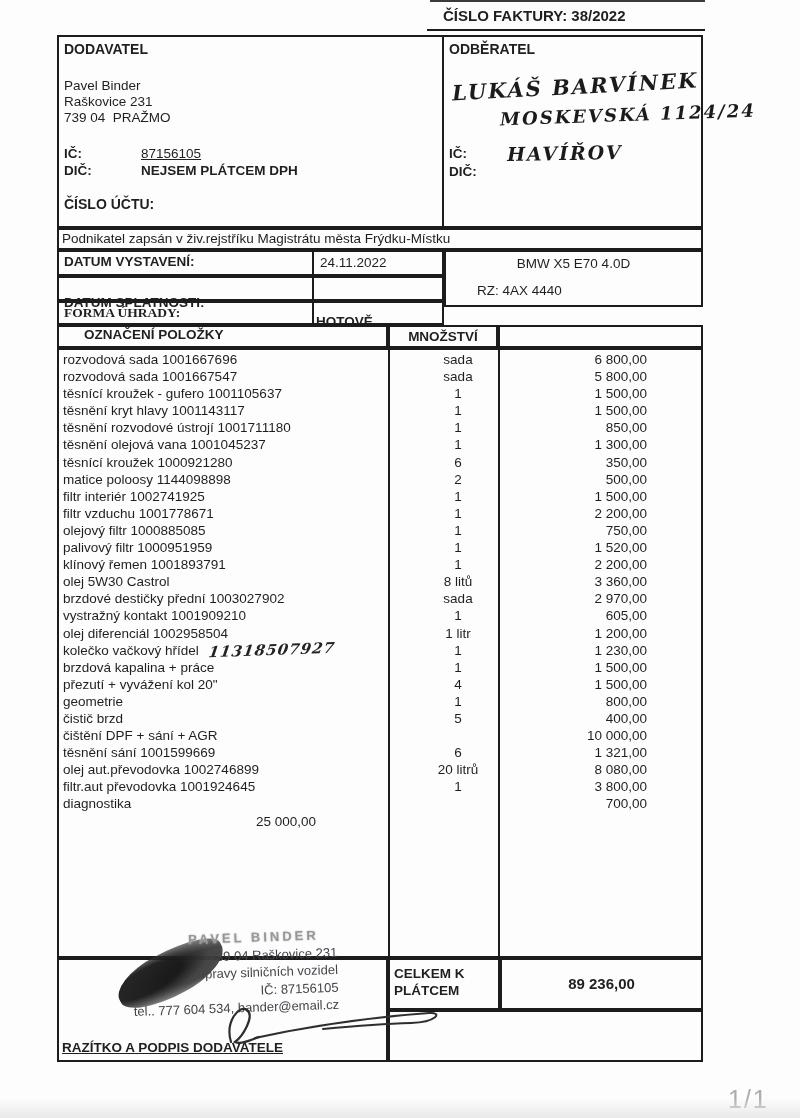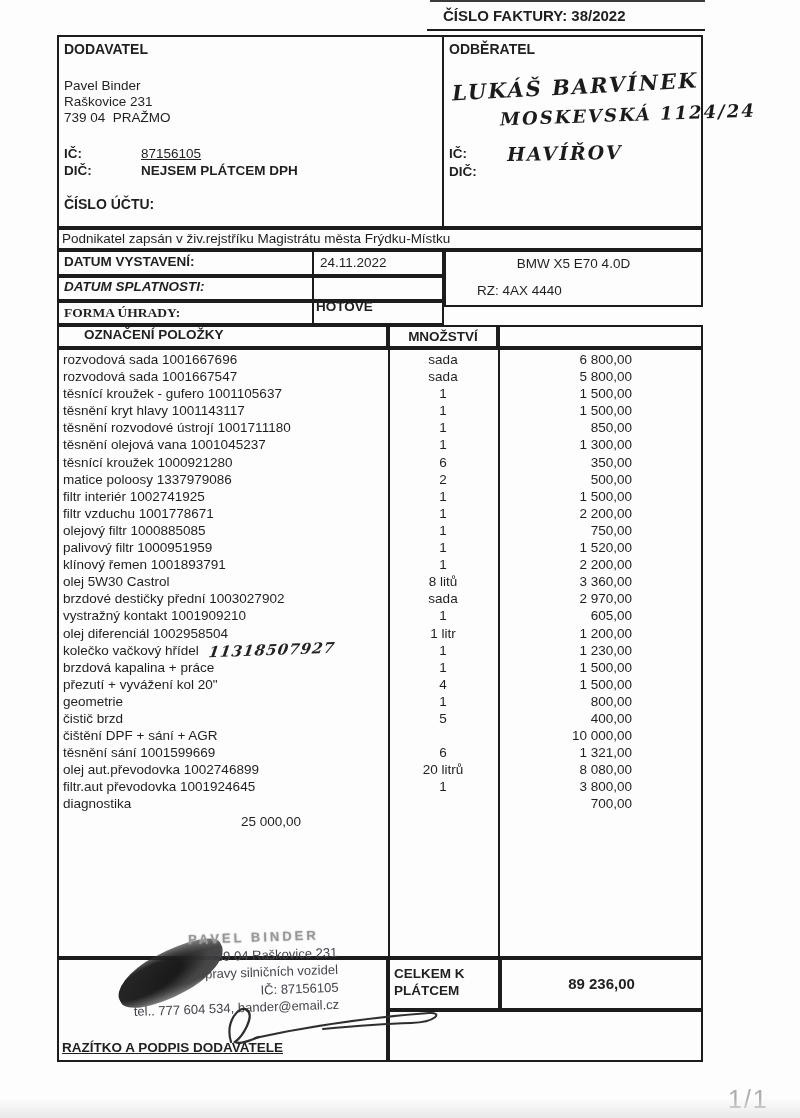--- a/index.html
+++ b/index.html
@@ -23,21 +23,21 @@
   }
   .hand-inline {
     font-family:"DejaVu Serif", serif; font-style:italic; font-weight:700;
     display:inline-block; transform:skewX(-10deg) rotate(-2deg);
     font-size:15px; letter-spacing:1px; color:#232323; margin-left:10px;
   }
   
   #rows { position:absolute; left:57px; top:351px; width:702px; }
   .row { display:flex; height:17.1px; line-height:17.1px; font-size:13.5px; }
   .row .c-name { width:331px; padding-left:6px; white-space:nowrap; overflow:hidden; }
-  .row .c-qty  { width:110px; text-align:center; }
+  .row .c-qty  { width:110px; text-align:center;margin-left:15px; }
   .row .c-price{ width:205px; text-align:right; padding-right:71px; }
   
   #stamp {
     position:absolute; left:100px; top:930px; width:238px;
     transform:rotate(-2deg); text-align:right;
     color:#44444c; font-size:13px; line-height:17.5px;
   }
   #stamp .faded {
     color:#979797; font-weight:700; letter-spacing:3px;
     text-shadow:0 0 2px #bdbdbd; padding-right:18px;
@@ -92,24 +92,24 @@
   <div class="bx" style="left:57px; top:228px; width:646px; height:22px;"></div>
   <div class="abs t135" style="left:62px; top:231px;">Podnikatel zapsán v živ.rejstříku Magistrátu města Frýdku-Místku</div>
 
   <div class="bx" style="left:57px; top:250px; width:387px; height:26px;"></div>
   <div class="bx" style="left:57px; top:276px; width:387px; height:25px;"></div>
   <div class="bx" style="left:57px; top:301px; width:387px; height:24px;"></div>
   <div class="vl" style="left:312px; top:250px; height:75px;"></div>
 
   <div class="abs b t135" style="left:64px; top:242px;margin-top:12px;">DATUM VYSTAVENÍ:</div>
   <div class="abs t135" style="left:320px; top:255px;">24.11.2022</div>
-  <div class="abs b t135" style="left:64px; top:279px;font-style:italic;">DATUM SPLATNOSTI:</div>
+  <div class="abs b t135" style="left:64px; top:295px;">DATUM SPLATNOSTI:</div>
   <div class="abs t135" style="left:320px; top:281px;"></div>
   <div class="abs b t135" style="left:64px; top:305px;font-family:Liberation Serif, serif;">FORMA ÚHRADY:</div>
-  <div class="abs b t135" style="left:316px; top:299px;">HOTOVĚ</div>
+  <div class="abs b t135" style="left:316px; top:314px;">HOTOVĚ</div>
 
   <div class="bx" style="left:444px; top:250px; width:259px; height:57px;"></div>
   <div class="abs t135" style="left:444px; top:256px; width:259px; text-align:center;">BMW X5 E70 4.0D</div>
   <div class="abs t135" style="left:477px; top:283px;">RZ: 4AX 4440</div>
 
   <div class="bx" style="left:57px;  top:325px; width:331px; height:23px;"></div>
   <div class="bx" style="left:388px; top:325px; width:110px; height:23px;"></div>
   <div class="bx" style="left:498px; top:325px; width:205px; height:23px;"></div>
   <div class="abs b t135" style="left:64px; top:327px;margin-left:20px;">OZNAČENÍ POLOŽKY</div>
   <div class="abs b t135" style="left:388px; top:329px; width:110px; text-align:center;">MNOŽSTVÍ</div>
@@ -147,21 +147,21 @@
         <span class="c-name">těsnění olejová vana 1001045237</span>
         <span class="c-qty">1</span>
         <span class="c-price">1 300,00</span>
       </div>
       <div class="row">
         <span class="c-name">těsnící kroužek 1000921280</span>
         <span class="c-qty">6</span>
         <span class="c-price">350,00</span>
       </div>
       <div class="row">
-        <span class="c-name">matice poloosy 1337979086</span>
+        <span class="c-name">matice poloosy 1144098898</span>
         <span class="c-qty">2</span>
         <span class="c-price">500,00</span>
       </div>
       <div class="row">
         <span class="c-name">filtr interiér 1002741925</span>
         <span class="c-qty">1</span>
         <span class="c-price">1 500,00</span>
       </div>
       <div class="row">
         <span class="c-name">filtr vzduchu 1001778671</span>

